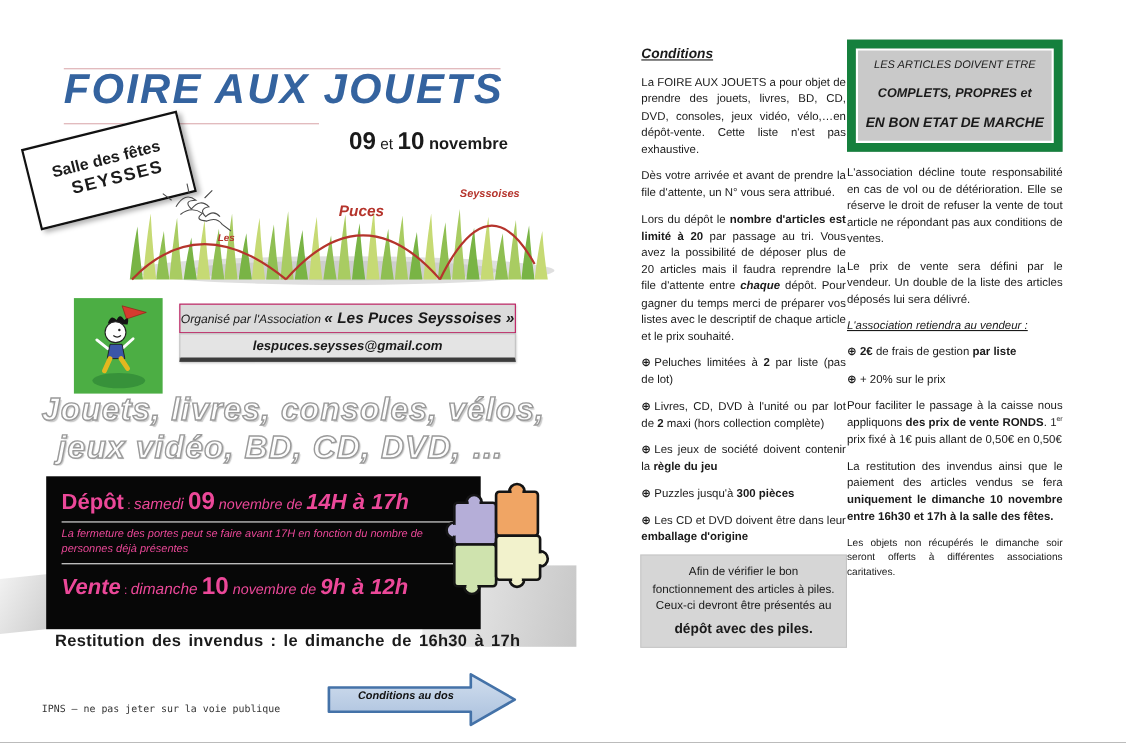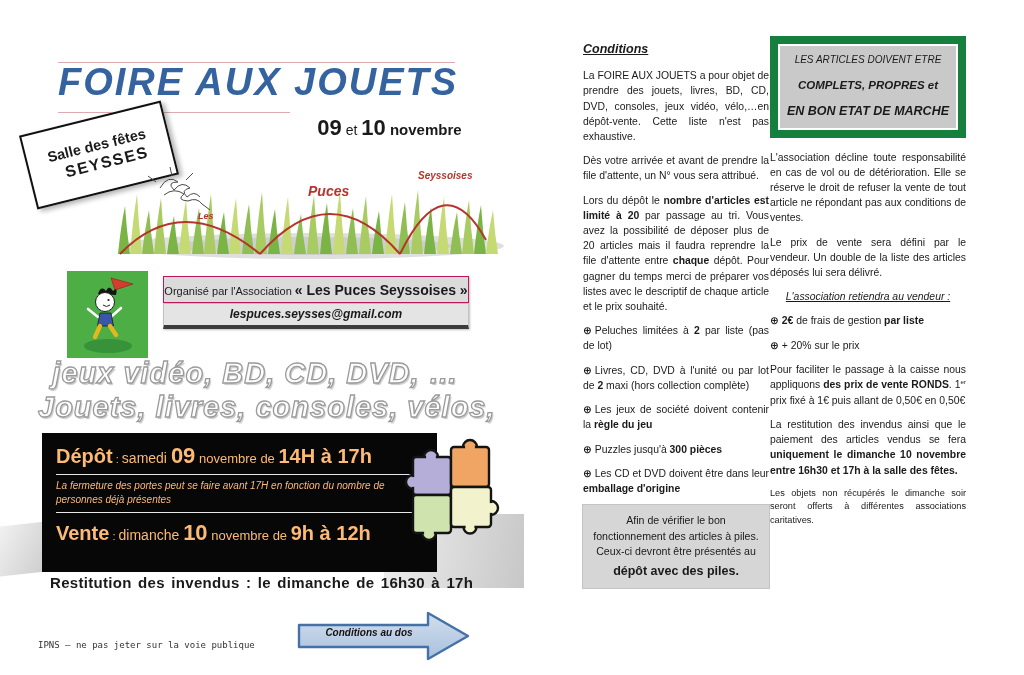--- a/index.html
+++ b/index.html
@@ -3,21 +3,21 @@
 <meta charset="utf-8">
 <style>
   html,body{margin:0;padding:0;background:#888;}
   .sheet{
     position:relative;width:1024px;height:675px;background:#ffffff;
     font-family:"Liberation Sans","DejaVu Sans",sans-serif;color:#1a1a1a;
     overflow:hidden;margin:0 auto;
   }
   .abs{position:absolute;}
   .b{font-weight:bold;}
-  .i{}
+  .i{font-style:italic;}
   .sup{vertical-align:super;font-size:0.6em;}
 
   
   .rule-pink{height:1px;background:#dbabae;}
   .title-wrap{left:58px;top:63px;width:400px;text-align:center;}
   .flyer-title{
     font-size:38px;font-weight:bold;font-style:italic;letter-spacing:2px;
     color:#34639f;line-height:1.05;white-space:nowrap;
   }
   .title-reflection{height:15px;overflow:hidden;opacity:0.18;}
@@ -45,21 +45,21 @@
     text-shadow:1.5px 1.5px 1px #c9c9c9;
     letter-spacing:1px;white-space:nowrap;
   }
 
   .shadow-left{left:0;top:524px;width:46px;height:50px;
     background:linear-gradient(120deg,#f1f1f1 0%,#cdcdcd 100%);transform:skewY(-6deg);}
   .shadow-right{left:384px;top:514px;width:140px;height:74px;
     background:linear-gradient(100deg,#efefef 0%,#c7c7c7 100%);}
 
   .schedule-box{
-    left:42px;top:433px;width:395px;height:139px;background:#070707;color:#fdba74;
+    left:42px;top:433px;width:395px;height:139px;background:#070707;color:#ec4899;
     padding:10px 14px 8px 14px;box-sizing:border-box;z-index:2;
   }
   .schedule-line{white-space:nowrap;}
   .schedule-hr{border:none;border-top:1px solid #e8e8e8;margin:5px 0 4px 0;}
   .schedule-note{font-size:10px;font-style:italic;line-height:1.4;}
   .schedule-box .vente{margin-top:7px;}
 
   .restitution-line{left:50px;top:574px;width:430px;font-size:15px;font-weight:bold;
     letter-spacing:.3px;word-spacing:2px;white-space:nowrap;}
 
@@ -82,21 +82,21 @@
   .battery-box .t{font-size:10.6px;}
   .battery-box .s{font-size:12.5px;font-weight:bold;margin-top:2px;}
 
   .state-box{
     border:8px solid #15803d;background:#c9c9c9;box-shadow:inset 0 0 0 2px #fff;
     padding:9px 5px;text-align:center;font-style:italic;margin-bottom:12px;
   }
   .state-l1{font-size:10px;margin-bottom:9px;}
   .state-l2{font-size:11.5px;font-weight:bold;margin-bottom:9px;}
   .state-l3{font-size:12.5px;font-weight:bold;}
-  .retain-heading{font-size:10.4px;font-style:italic;text-decoration:underline;margin:0 0 9px 0;text-align:center;}
+  .retain-heading{font-size:10.4px;font-style:italic;text-decoration:underline;margin:0 0 9px 0;}
   .small-p{font-size:9.2px;}
 </style>
 </head>
 <body>
 
 <div class="sheet">
 
   <div class="abs rule-pink" style="left:58px;top:62px;width:397px;"></div>
 
   <div class="abs title-wrap">
@@ -181,22 +181,22 @@
   </svg>
 
   <div class="abs bar bar-organizer">
     <span><span class="i" style="font-size: 11px;">Organisé par l'Association </span><span class="b i" style="font-size: 14px;">« Les Puces Seyssoises »</span></span>
   </div>
   <div class="abs bar bar-email">
     <span>lespuces.seysses@gmail.com</span>
   </div>
 
   <div class="abs items-headline">
+    <div>Jouets, livres,  consoles, vélos,</div>
     <div>jeux vidéo, BD, CD, DVD, …</div>
-    <div>Jouets, livres,  consoles, vélos,</div>
   </div>
 
   <div class="abs shadow-left"></div>
   <div class="abs shadow-right"></div>
 
   <div class="abs schedule-box">
     <div class="schedule-line"><span class="b" style="font-size: 20px;">Dépôt</span><span style="font-size: 11px;"> : </span><span class="i" style="font-size: 14px;">samedi </span><span class="b" style="font-size: 22px;">09</span><span class="i" style="font-size: 13px;"> novembre de </span><span class="b i" style="font-size: 20px;">14H à 17h</span></div>
     <hr class="schedule-hr">
     <div class="schedule-note">La fermeture des portes peut se faire avant 17H en fonction du nombre de personnes déjà présentes</div>
     <hr class="schedule-hr">

